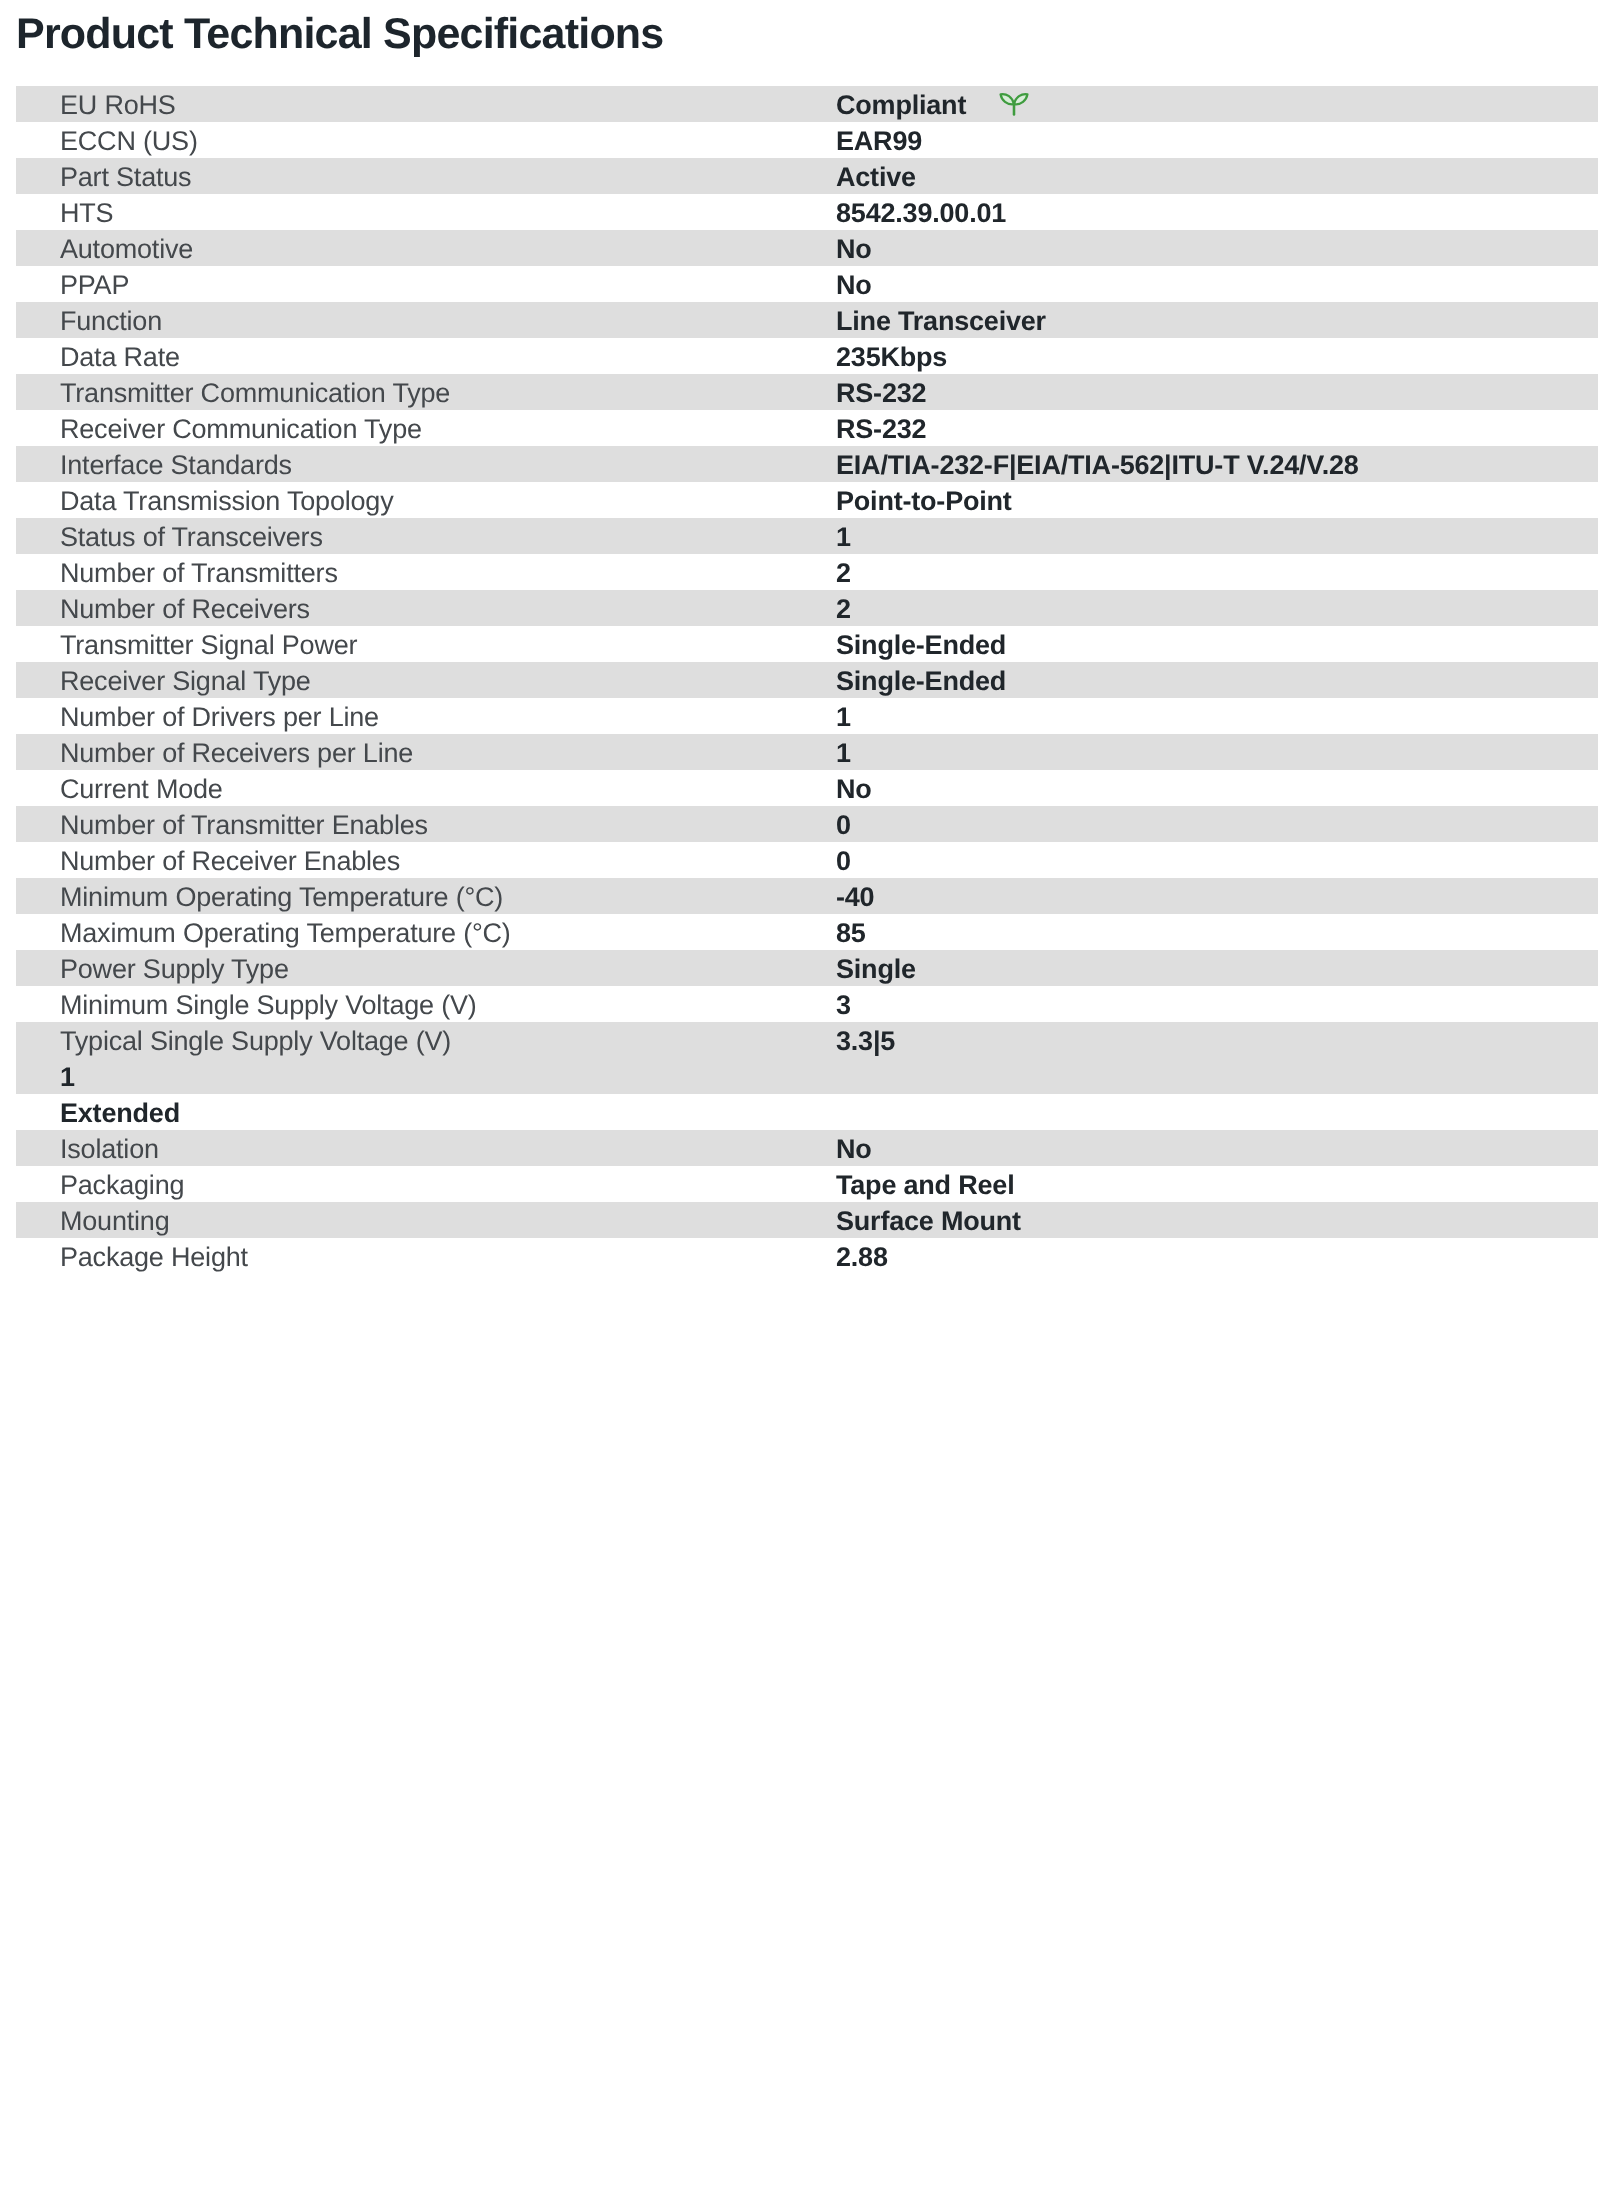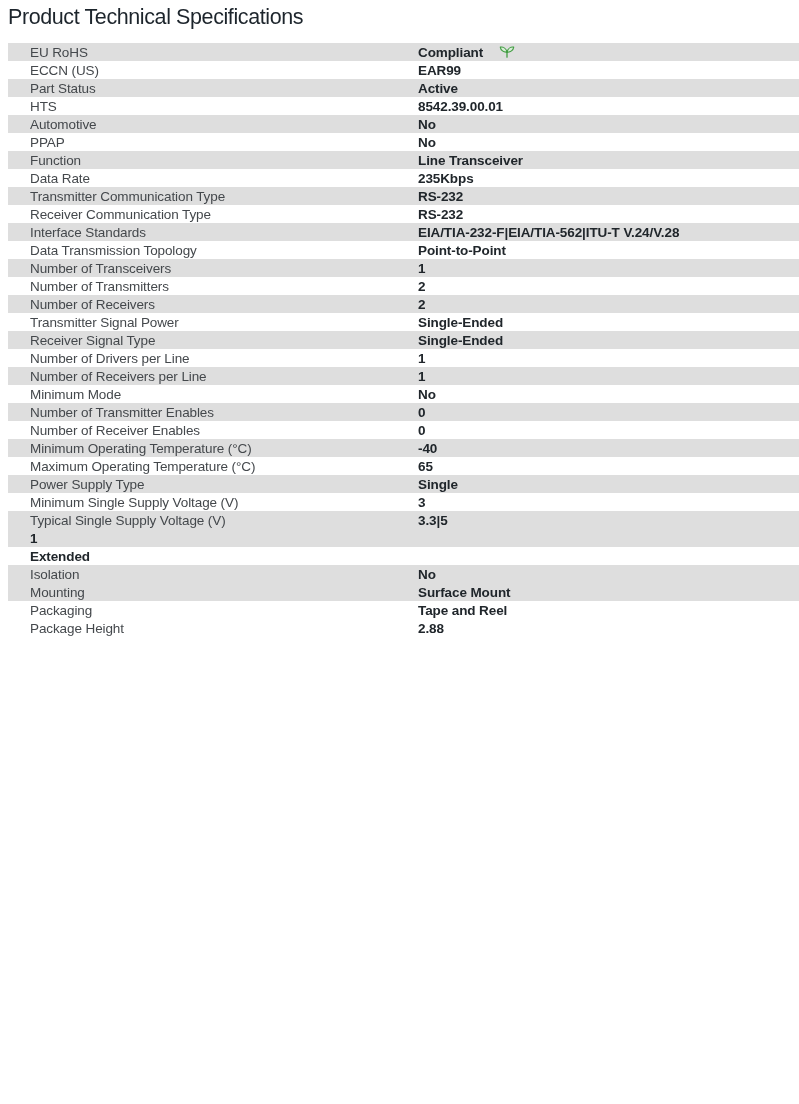--- a/index.html
+++ b/index.html
@@ -7,21 +7,21 @@
     width: 799px;
     height: 1104px;
     background: #ffffff;
     overflow: hidden;
     font-family: "Liberation Sans", sans-serif;
   }
   .page-title {
     margin: 4px 0 0 8px;
     font-size: 21.5px;
     line-height: 26px;
-    font-weight: 400;
+    font-weight: 700;
     letter-spacing: -0.4px;
     color: var(--title-text, #1d252c);
   }
   .spec-table { margin-top: 13px; }
   .spec-row {
     display: flex;
     align-items: center;
     height: 18px;
     margin-left: 8px;
     padding-left: 22px;
@@ -152,21 +152,21 @@
     </div>
   </div>
     <div class="spec-row white">
     <div class="spec-label">Data Transmission Topology</div>
     <div class="spec-value-wrap">
       <span class="spec-value">Point-to-Point</span>
 
     </div>
   </div>
     <div class="spec-row gray">
-    <div class="spec-label">Number of Transceivers</div>
+    <div class="spec-label">Status of Transceivers</div>
     <div class="spec-value-wrap">
       <span class="spec-value">1</span>
 
     </div>
   </div>
     <div class="spec-row white">
     <div class="spec-label">Number of Transmitters</div>
     <div class="spec-value-wrap">
       <span class="spec-value">2</span>
 
@@ -201,21 +201,21 @@
     </div>
   </div>
     <div class="spec-row gray">
     <div class="spec-label">Number of Receivers per Line</div>
     <div class="spec-value-wrap">
       <span class="spec-value">1</span>
 
     </div>
   </div>
     <div class="spec-row white">
-    <div class="spec-label">Minimum Mode</div>
+    <div class="spec-label">Current Mode</div>
     <div class="spec-value-wrap">
       <span class="spec-value">No</span>
 
     </div>
   </div>
     <div class="spec-row gray">
     <div class="spec-label">Number of Transmitter Enables</div>
     <div class="spec-value-wrap">
       <span class="spec-value">0</span>
 
@@ -231,21 +231,21 @@
     <div class="spec-row gray">
     <div class="spec-label">Minimum Operating Temperature (°C)</div>
     <div class="spec-value-wrap">
       <span class="spec-value">-40</span>
 
     </div>
   </div>
     <div class="spec-row white">
     <div class="spec-label">Maximum Operating Temperature (°C)</div>
     <div class="spec-value-wrap">
-      <span class="spec-value">65</span>
+      <span class="spec-value">85</span>
 
     </div>
   </div>
     <div class="spec-row gray">
     <div class="spec-label">Power Supply Type</div>
     <div class="spec-value-wrap">
       <span class="spec-value">Single</span>
 
     </div>
   </div>
@@ -275,34 +275,34 @@
 
     </div>
   </div>
     <div class="spec-row gray">
     <div class="spec-label">Isolation</div>
     <div class="spec-value-wrap">
       <span class="spec-value">No</span>
 
     </div>
   </div>
+    <div class="spec-row white">
+    <div class="spec-label">Packaging</div>
+    <div class="spec-value-wrap">
+      <span class="spec-value">Tape and Reel</span>
+
+    </div>
+  </div>
     <div class="spec-row gray">
     <div class="spec-label">Mounting</div>
     <div class="spec-value-wrap">
       <span class="spec-value">Surface Mount</span>
 
     </div>
   </div>
     <div class="spec-row white">
-    <div class="spec-label">Packaging</div>
-    <div class="spec-value-wrap">
-      <span class="spec-value">Tape and Reel</span>
-
-    </div>
-  </div>
-    <div class="spec-row white">
     <div class="spec-label">Package Height</div>
     <div class="spec-value-wrap">
       <span class="spec-value">2.88</span>
 
     </div>
   </div>
   </div>
 
 </body></html>

